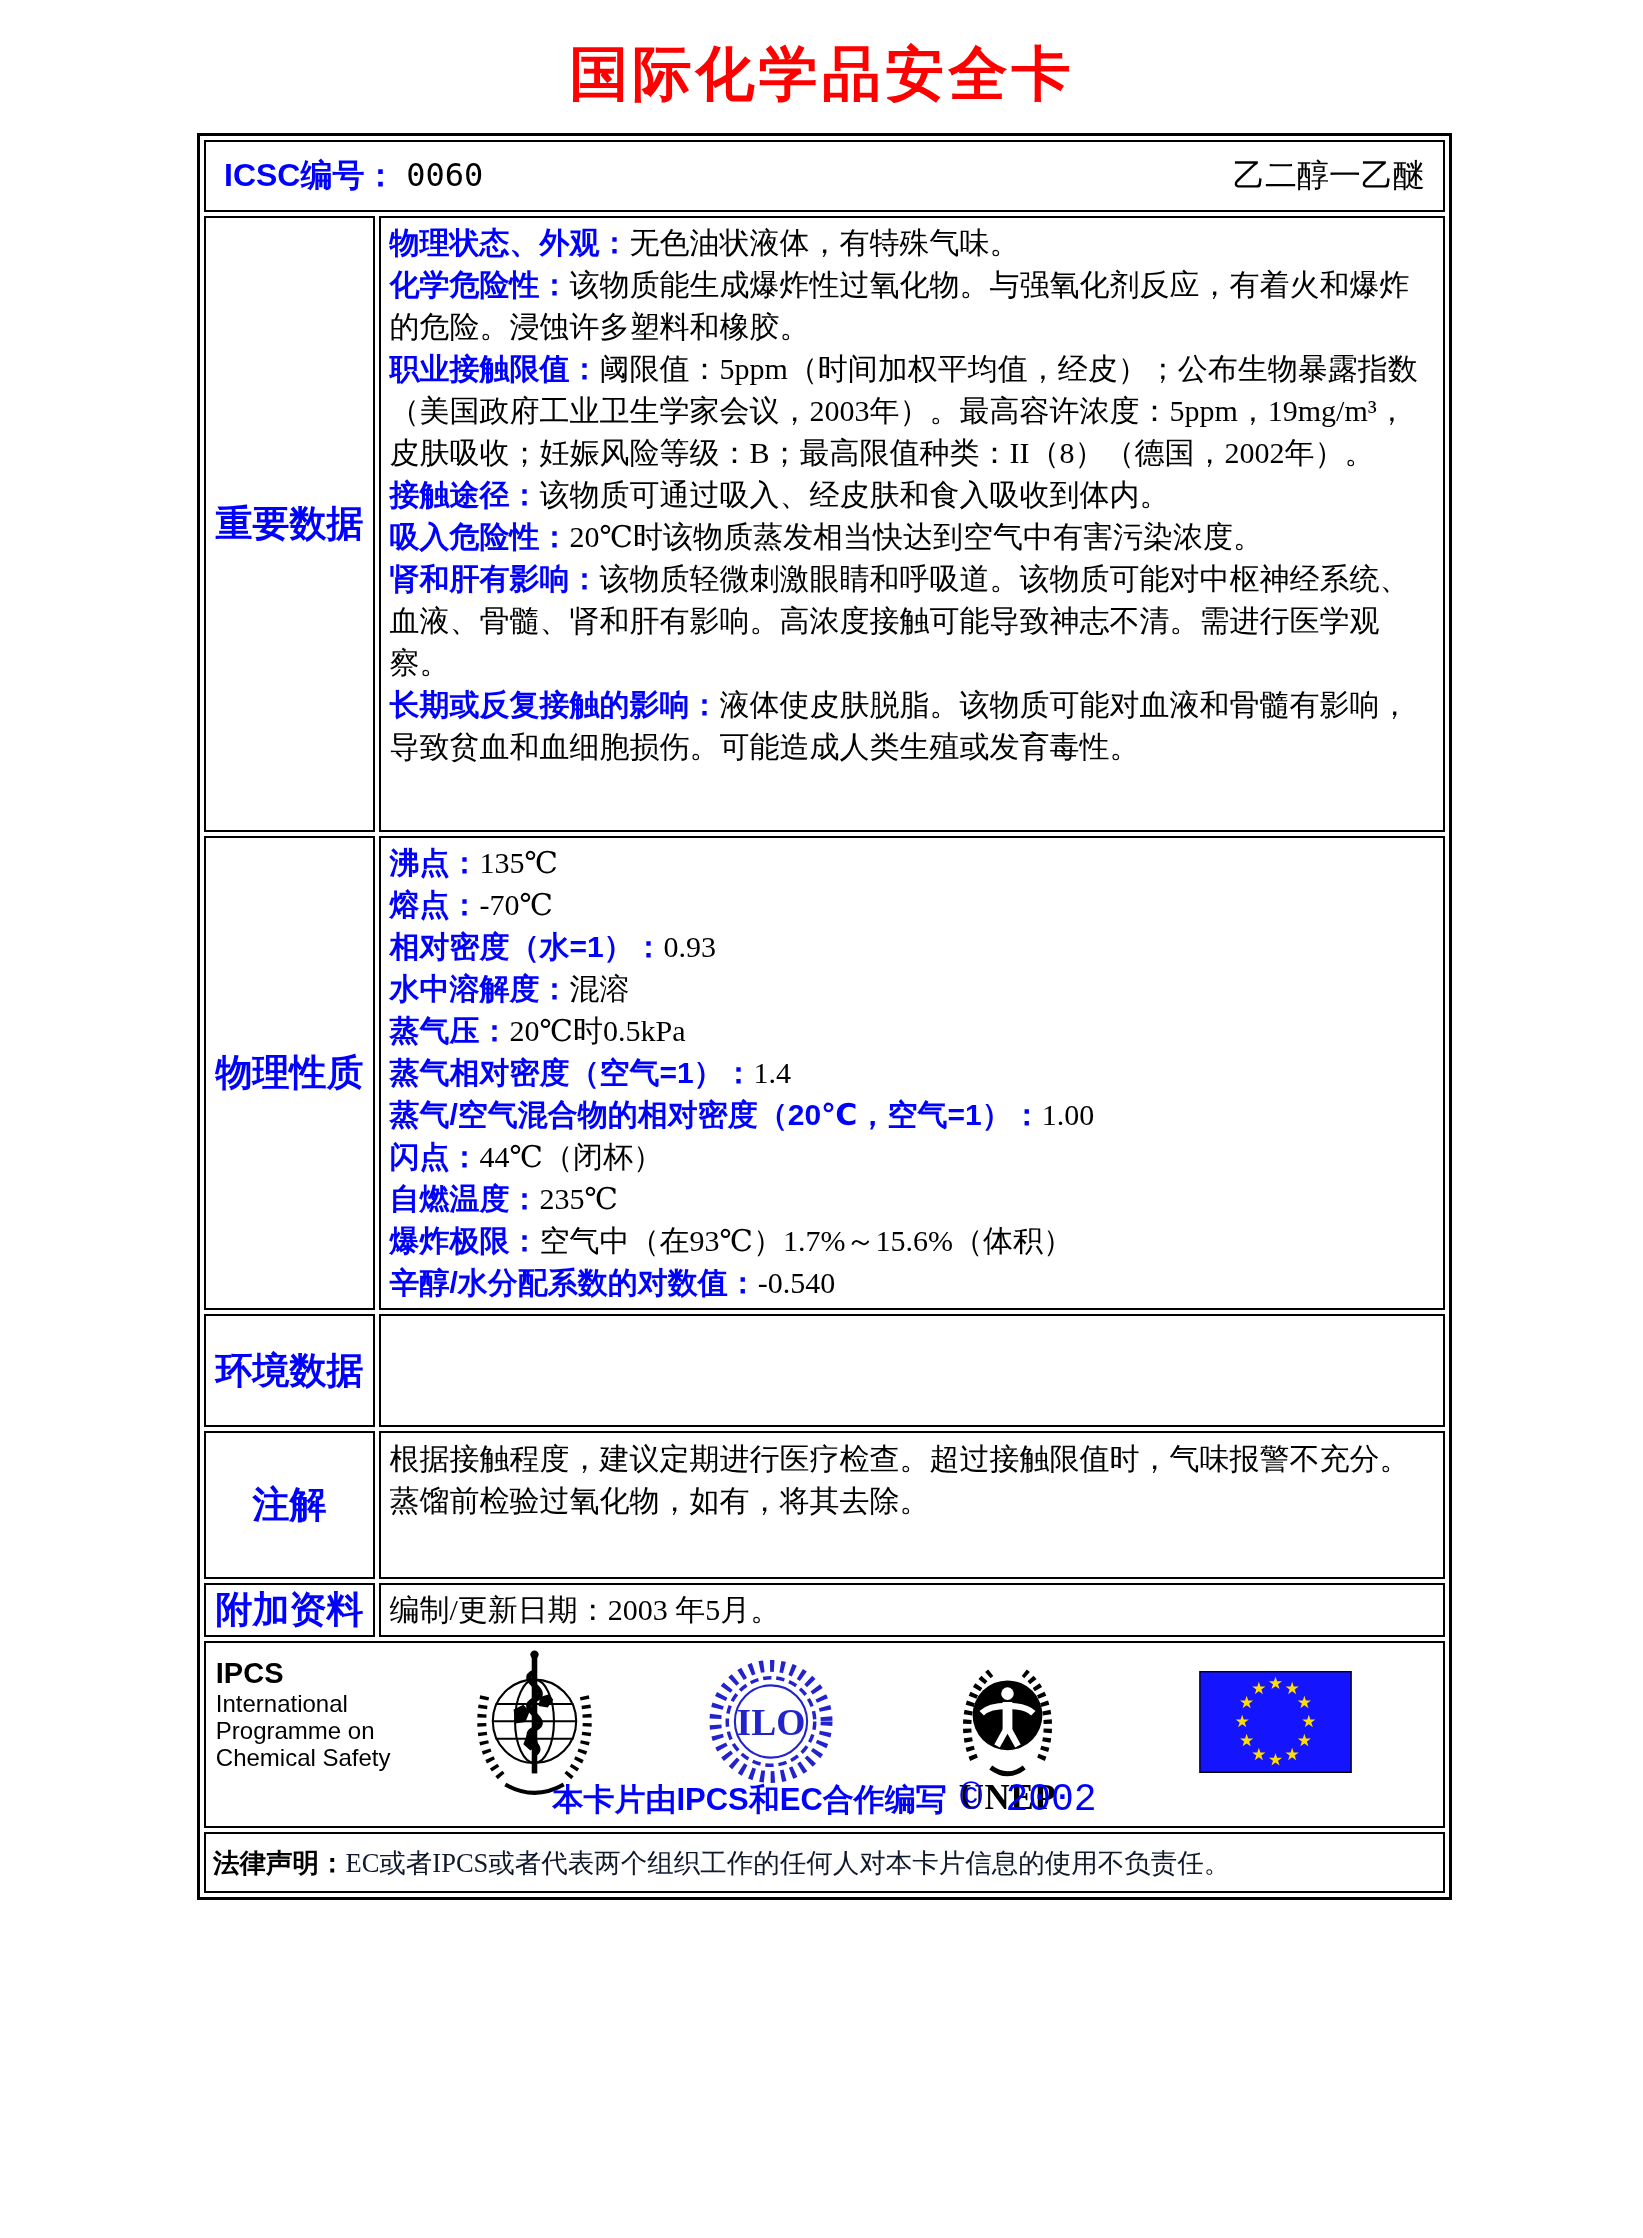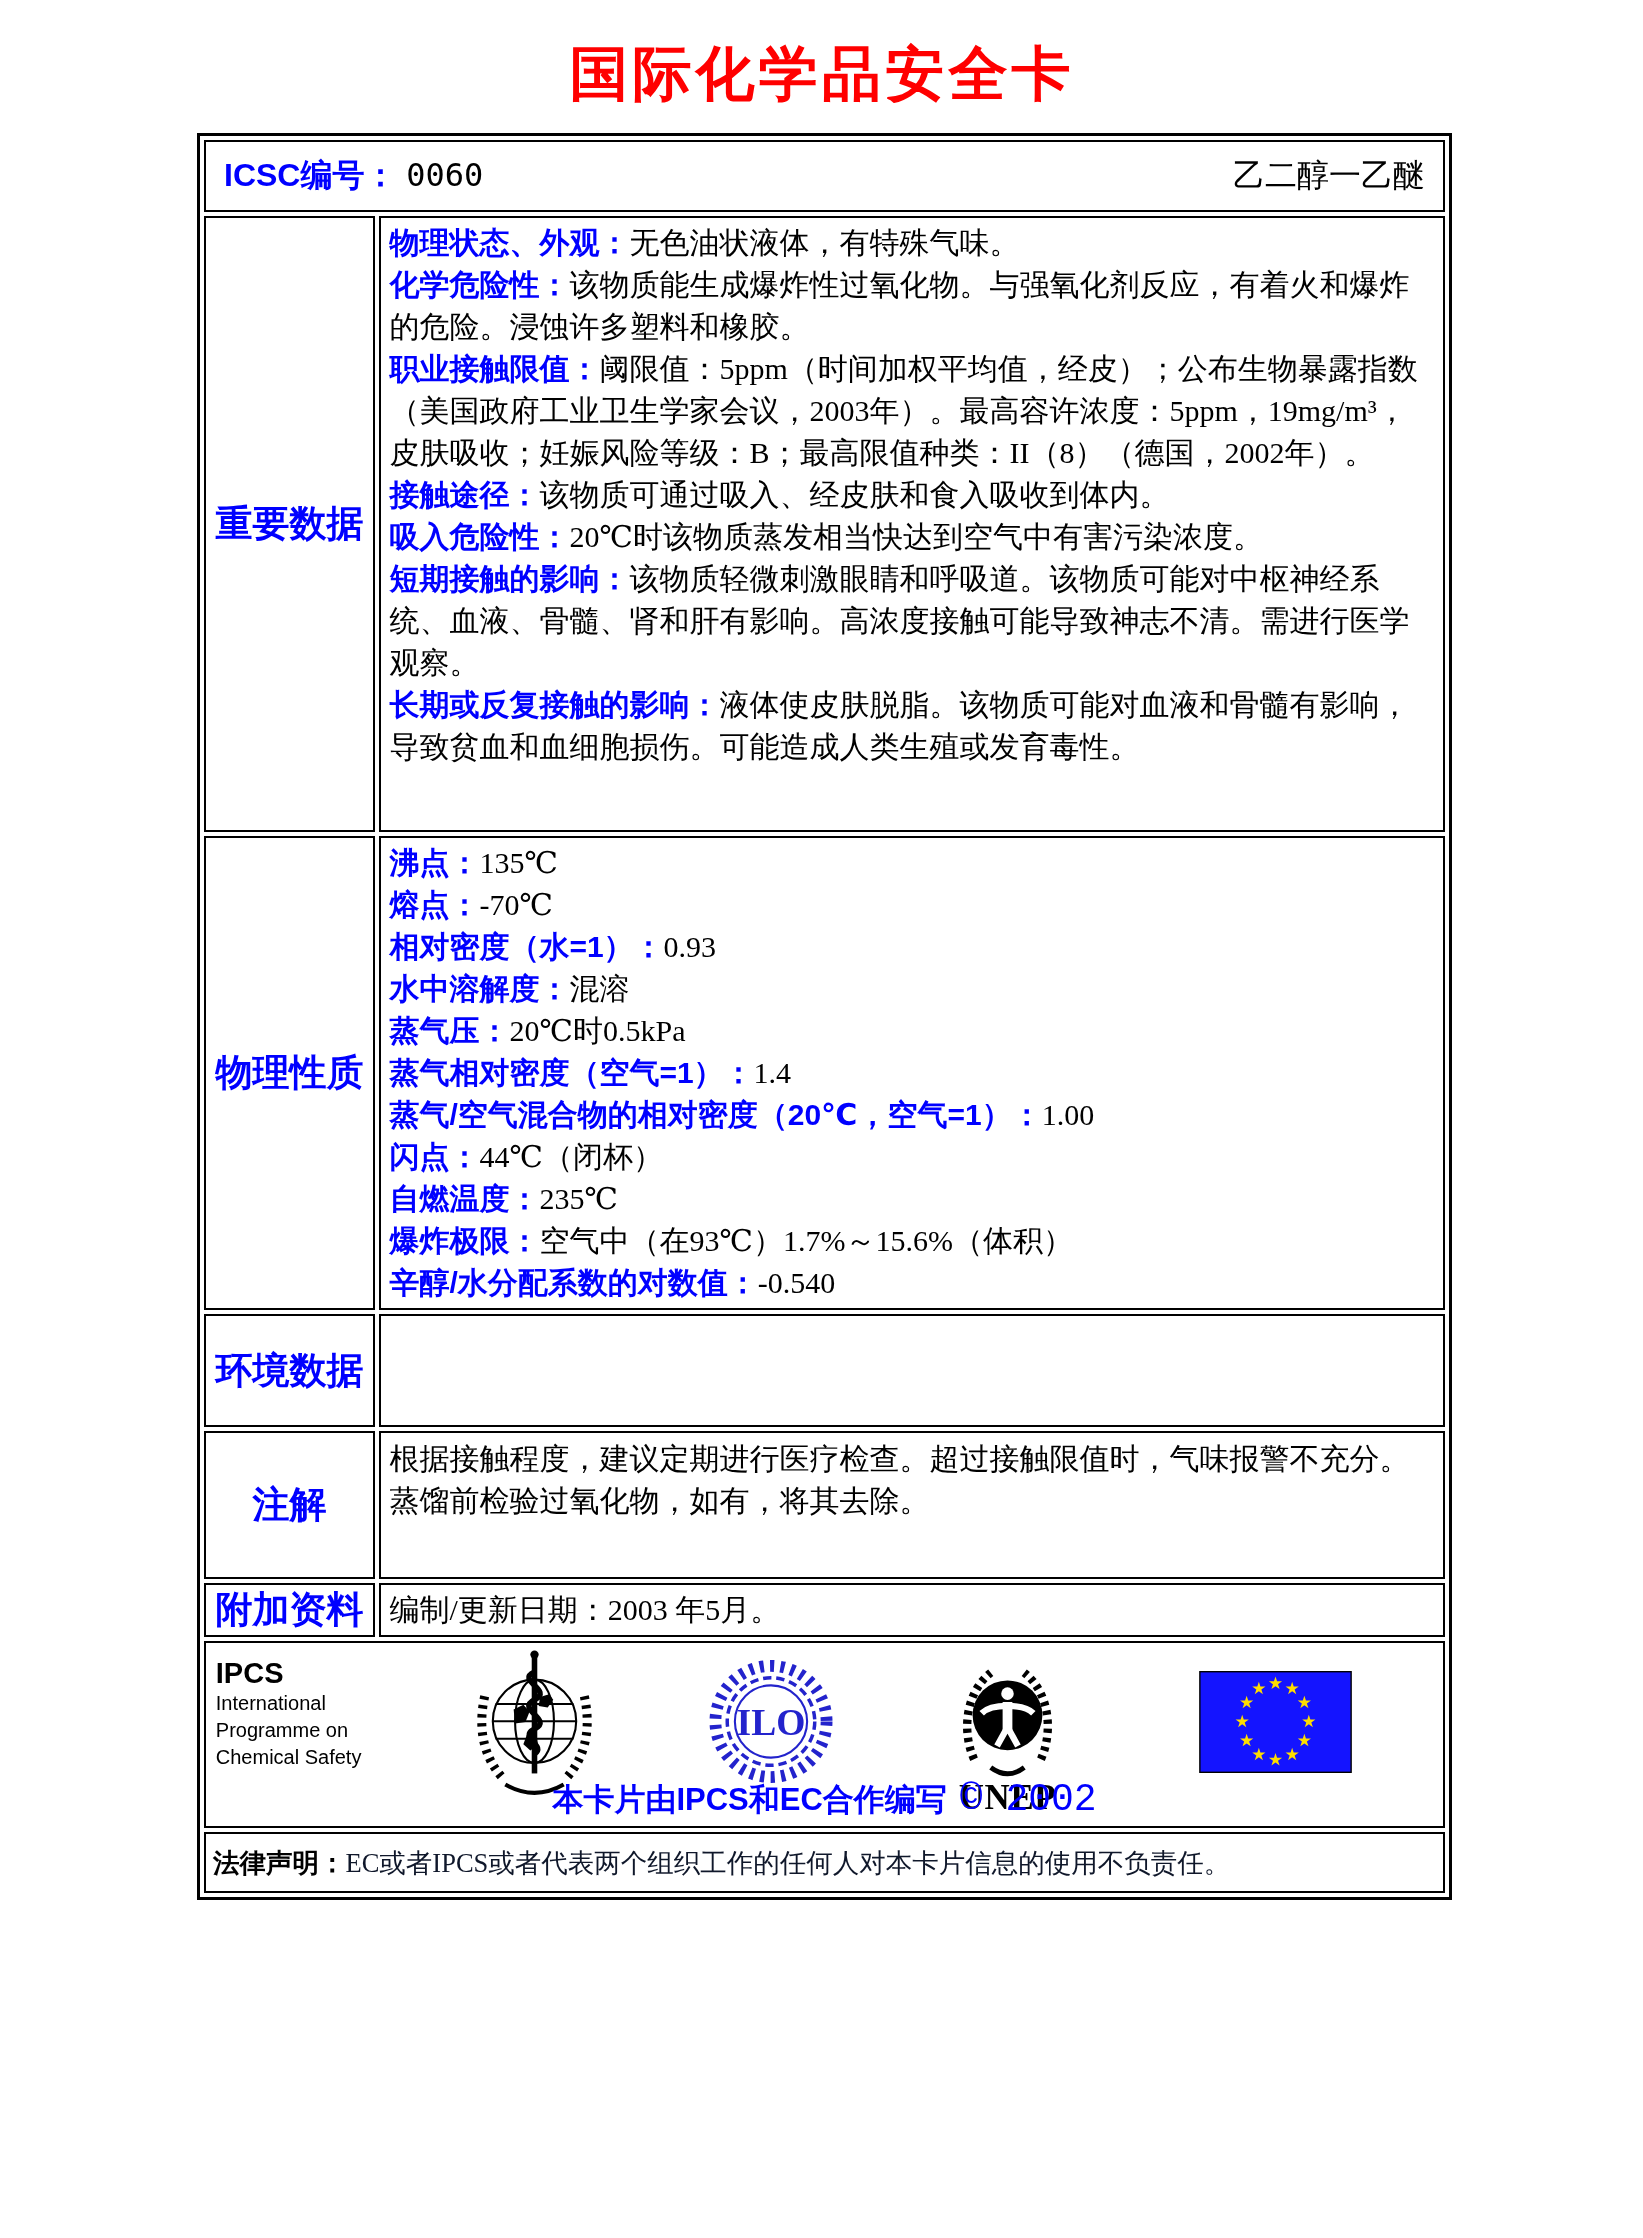--- a/index.html
+++ b/index.html
@@ -45,21 +45,21 @@
   td.r-important{height:616px;}
   td.r-physical{height:452px;}
   td.r-environment{height:113px;}
   td.r-notes{height:148px;}
   td.r-additional{height:49px;}
   td.content.mid{vertical-align:middle;padding-top:0;padding-bottom:0;}
   
   td.logos{height:187px;position:relative;vertical-align:top;padding:0;}
   .ipcs-block{position:absolute;left:9.8px;top:14px;font-family:"Liberation Sans","DejaVu Sans",sans-serif;}
   .ipcs-acronym{font-size:29px;font-weight:bold;line-height:33px;}
-  .ipcs-line{font-size:20px;line-height:27px;}
+  .ipcs-line{font-size:24px;line-height:27px;}
   .logo{position:absolute;}
   .logo-who{left:259px;top:4.2px;}
   .logo-ilo{left:499px;top:8.4px;}
   .logo-unep{left:740px;top:5.6px;}
   .logo-eu{left:993px;top:28px;}
   .caption{position:absolute;left:0;right:0;bottom:5.6px;text-align:center;}
   .cap-main{
     color:var(--accent-blue,#0000FF);font-weight:bold;font-size:31px;
     font-family:"Liberation Sans","DejaVu Sans",sans-serif;
   }
@@ -93,21 +93,21 @@
   </tr>
 
   <tr>
     <td class="rowlbl r-important">重要数据</td>
     <td class="content r-important">
       <p><span class="lbl">物理状态、外观：</span><span class="txt">无色油状液体，有特殊气味。</span></p>
       <p><span class="lbl">化学危险性：</span><span class="txt">该物质能生成爆炸性过氧化物。与强氧化剂反应，有着火和爆炸的危险。浸蚀许多塑料和橡胶。</span></p>
       <p><span class="lbl">职业接触限值：</span><span class="txt">阈限值：5ppm（时间加权平均值，经皮）；公布生物暴露指数（美国政府工业卫生学家会议，2003年）。最高容许浓度：5ppm，19mg/m³，皮肤吸收；妊娠风险等级：B；最高限值种类：II（8）（德国，2002年）。</span></p>
       <p><span class="lbl">接触途径：</span><span class="txt">该物质可通过吸入、经皮肤和食入吸收到体内。</span></p>
       <p><span class="lbl">吸入危险性：</span><span class="txt">20℃时该物质蒸发相当快达到空气中有害污染浓度。</span></p>
-      <p><span class="lbl">短期接触的影响：</span><span class="txt">该物质轻微刺激眼睛和呼吸道。该物质可能对中枢神经系统、血液、骨髓、肾和肝有影响。高浓度接触可能导致神志不清。需进行医学观察。</span></p>
+      <p><span class="lbl">肾和肝有影响：</span><span class="txt">该物质轻微刺激眼睛和呼吸道。该物质可能对中枢神经系统、血液、骨髓、肾和肝有影响。高浓度接触可能导致神志不清。需进行医学观察。</span></p>
       <p><span class="lbl">长期或反复接触的影响：</span><span class="txt">液体使皮肤脱脂。该物质可能对血液和骨髓有影响，导致贫血和血细胞损伤。可能造成人类生殖或发育毒性。</span></p>
     </td>
   </tr>
 
   <tr>
     <td class="rowlbl r-physical">物理性质</td>
     <td class="content r-physical">
       <p><span class="lbl">沸点：</span><span class="txt">135℃</span></p>
       <p><span class="lbl">熔点：</span><span class="txt">-70℃</span></p>
       <p><span class="lbl">相对密度（水=1）：</span><span class="txt">0.93</span></p>

